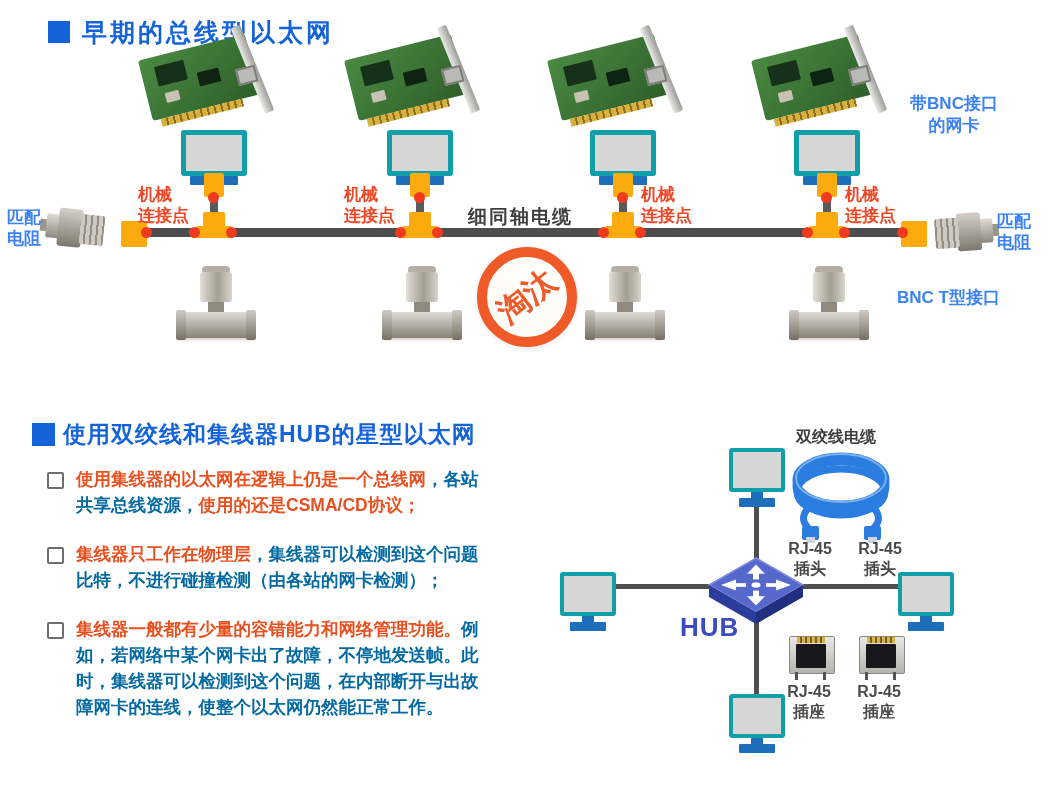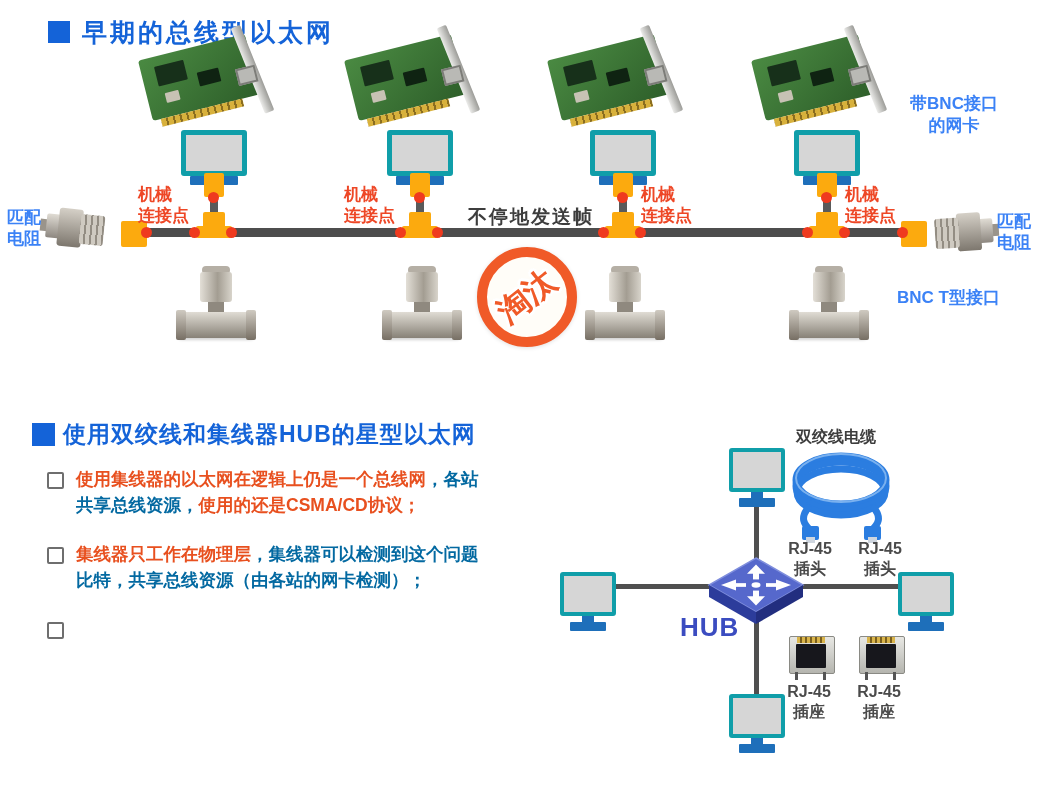--- a/index.html
+++ b/index.html
@@ -149,21 +149,21 @@
   <div class="orange-lbl" style="left:994px;top:211px;text-align:center;width:40px;">
     <div>匹配</div>
     <div>电阻</div>
   </div>
   <div class="orange-lbl" style="left:898px;top:93px;text-align:center;width:112px;line-height:22px;">
     <div>带BNC接口</div>
     <div>的网卡</div>
   </div>
   <div class="orange-lbl" style="left:897px;top:287px;">BNC T型接口</div>
 
-  <div class="coax-lbl">不停地发送帧</div>
+  <div class="coax-lbl">细同轴电缆</div>
 
   <div id="stamp" class="abs">
     <span>淘汰</span>
   </div>
 
   <div id="bus-stations">
   <div class="station" style="left: 144px; top: 40px;">
     <div class="nic">
       <div class="pcb"></div>
       <div class="chip c1"></div>
@@ -296,23 +296,24 @@
   </div>
 </div>
 
   <div id="title2-sq" class="title-sq"></div>
   <div id="title2" class="sec-title">使用双绞线和集线器HUB的星型以太网</div>
 
   <div class="bullet-box" style="top:472px;"></div>
   <div class="bullet-text" style="top:466px;"><span class="seg-red">使用集线器的以太网在逻辑上仍是一个总线网</span><span class="seg-dark">，各站</span><br><span class="seg-dark">共享总线资源，</span><span class="seg-red">使用的还是CSMA/CD协议；</span></div>
 
   <div class="bullet-box" style="top:547px;"></div>
-  <div class="bullet-text" style="top:541px;"><span class="seg-red">集线器只工作在物理层</span><span class="seg-dark">，集线器可以检测到这个问题</span><br><span class="seg-dark">比特，共享总线资源（由各站的网卡检测）；</span></div>
+  <div class="bullet-text" style="top:541px;"><span class="seg-red">集线器只工作在物理层</span><span class="seg-dark">，集线器可以检测到这个问题</span><br><span class="seg-dark">比特，不进行碰撞检测（由各站的网卡检测）；</span></div>
 
   <div class="bullet-box" style="top:622px;"></div>
+  <div class="bullet-text" style="top:616px;"><span class="seg-red">集线器一般都有少量的容错能力和网络管理功能。</span><span class="seg-dark">例</span><br><span class="seg-dark">如，若网络中某个网卡出了故障，不停地发送帧。此</span><br><span class="seg-dark">时，集线器可以检测到这个问题，在内部断开与出故</span><br><span class="seg-dark">障网卡的连线，使整个以太网仍然能正常工作。</span></div>
 
   <div class="dark-lbl" style="left:796px;top:427px;">双绞线电缆</div>
 
   <svg class="abs" style="left:786px;top:446px;" width="110" height="98" viewBox="0 0 110 98">
     <g fill="none" stroke="#2b7de0" stroke-width="7" stroke-linecap="round">
       <ellipse cx="55" cy="34" rx="45" ry="24"></ellipse>
       <ellipse cx="55" cy="40" rx="45" ry="24"></ellipse>
       <ellipse cx="55" cy="46" rx="44" ry="23"></ellipse>
       <path d="M22,62 C14,72 18,78 24,84"></path>
       <path d="M88,62 C96,72 92,78 86,84"></path>

